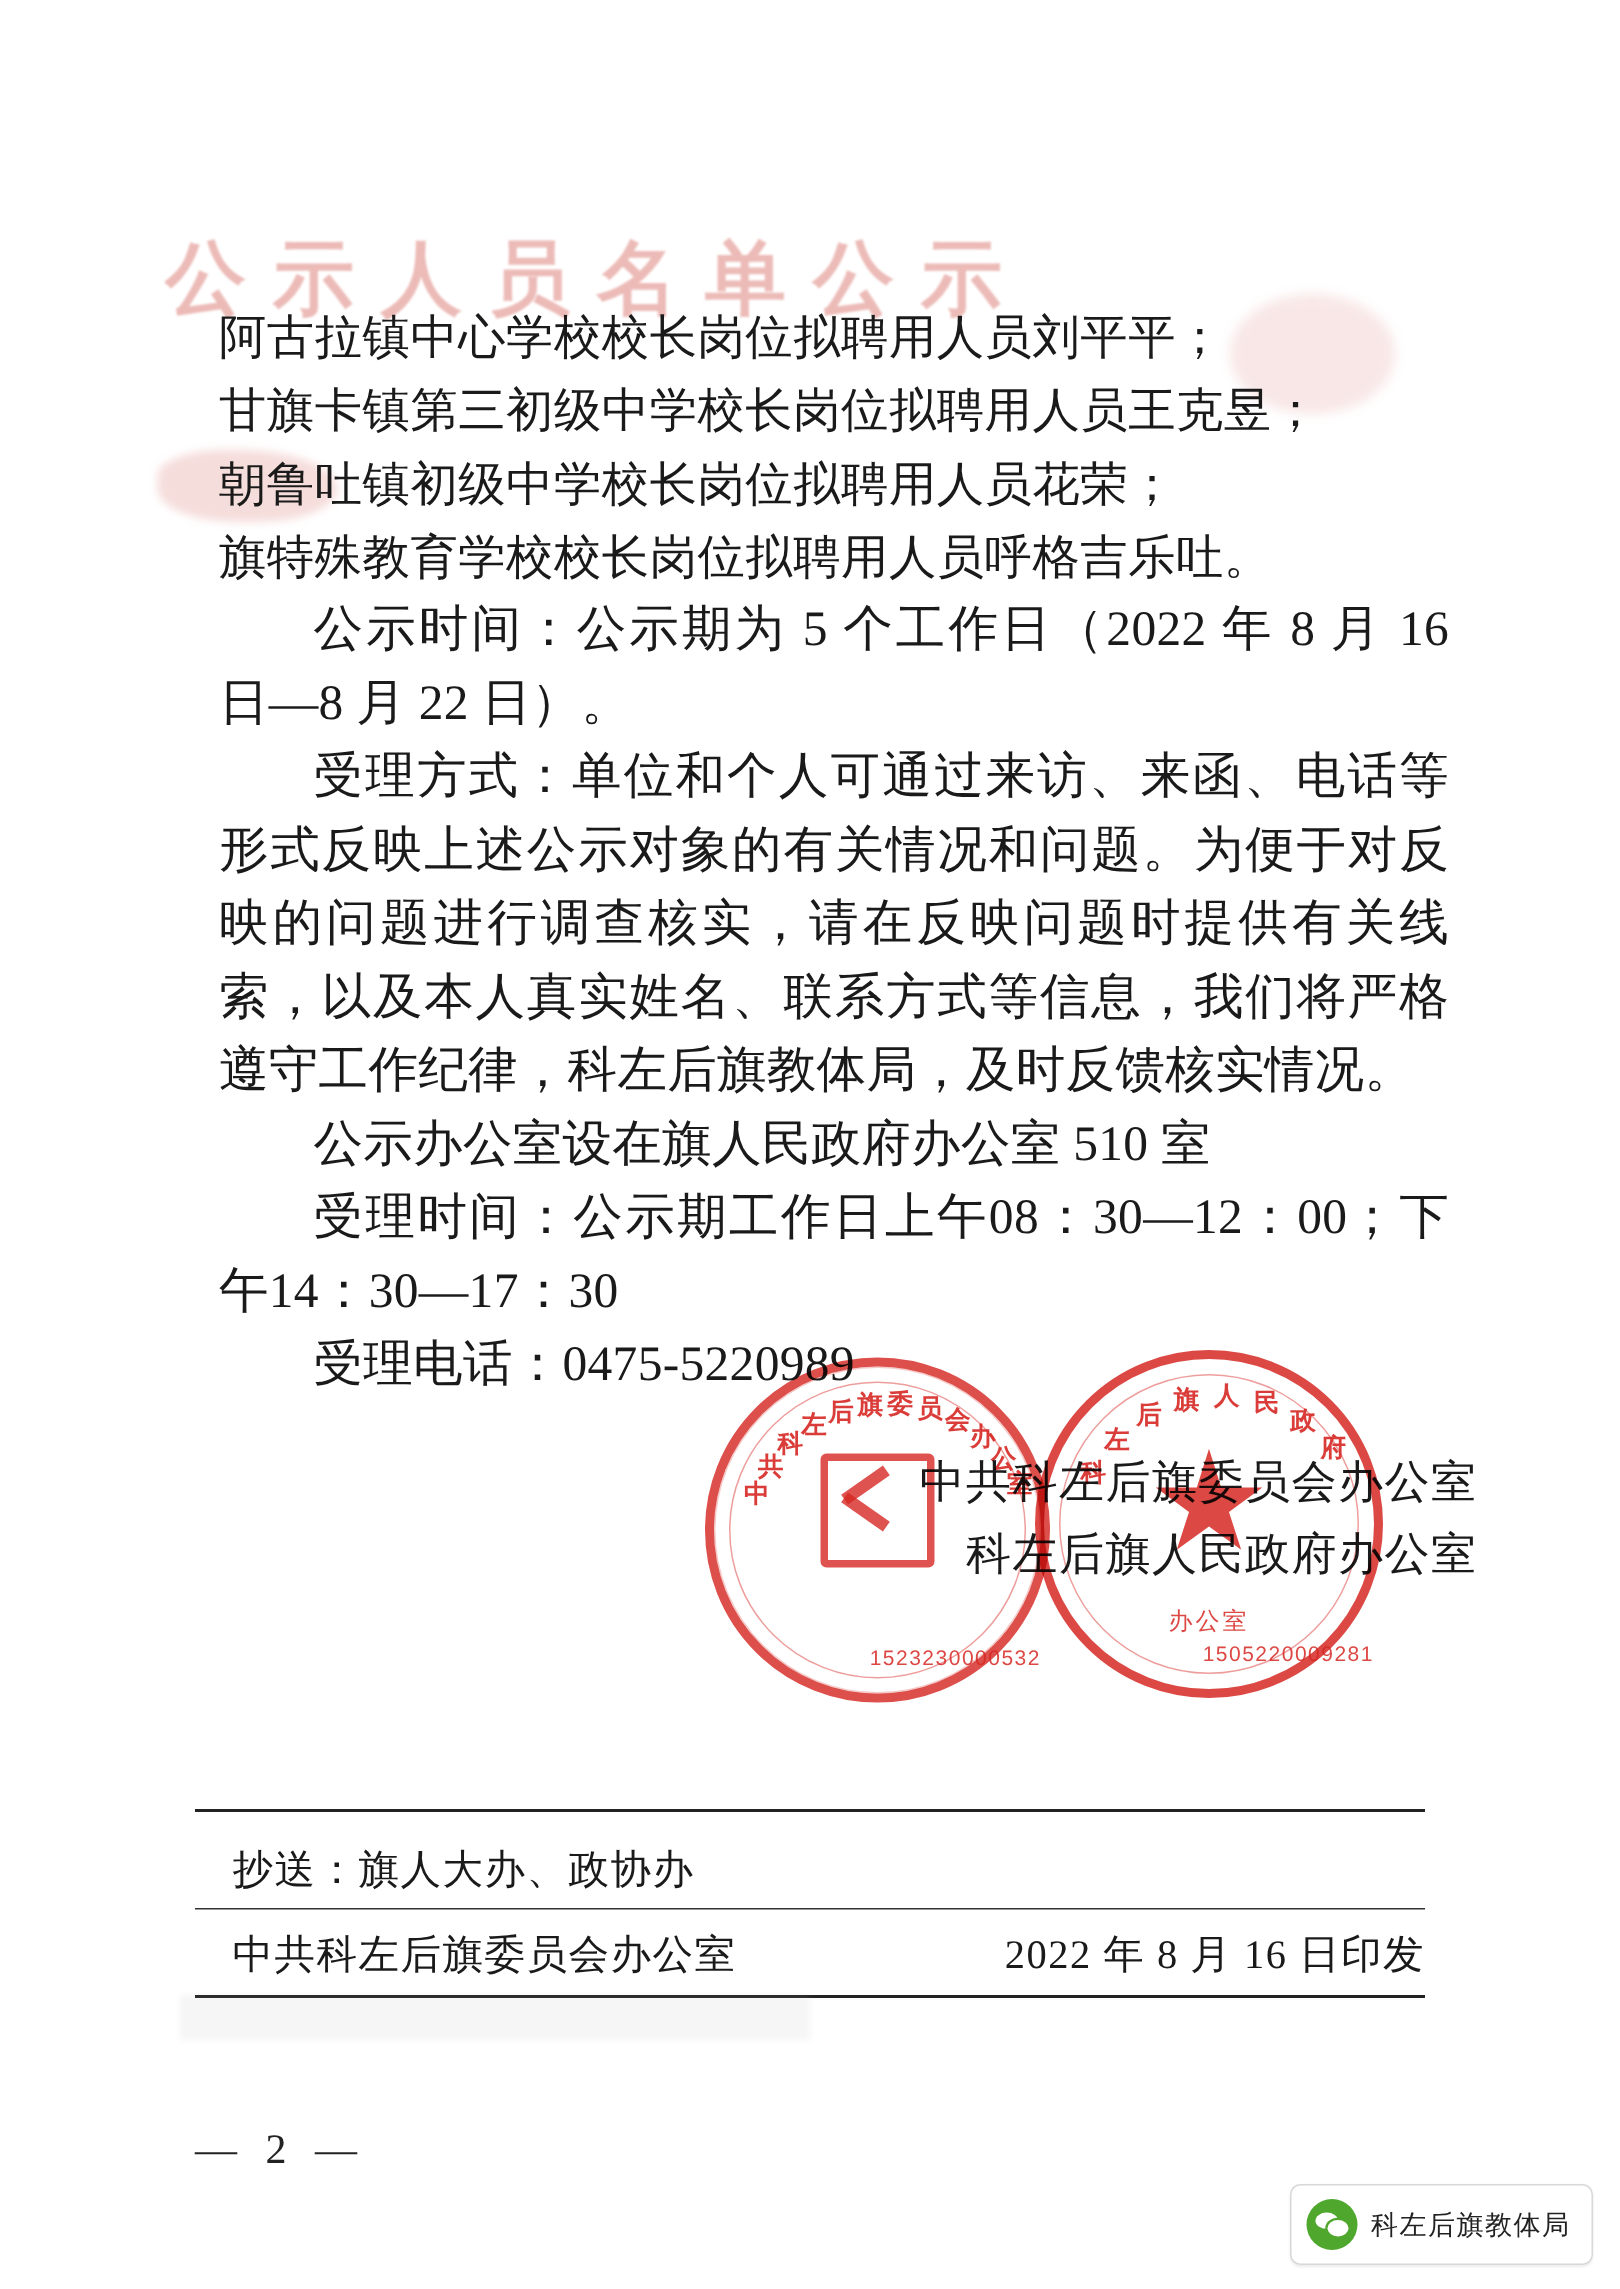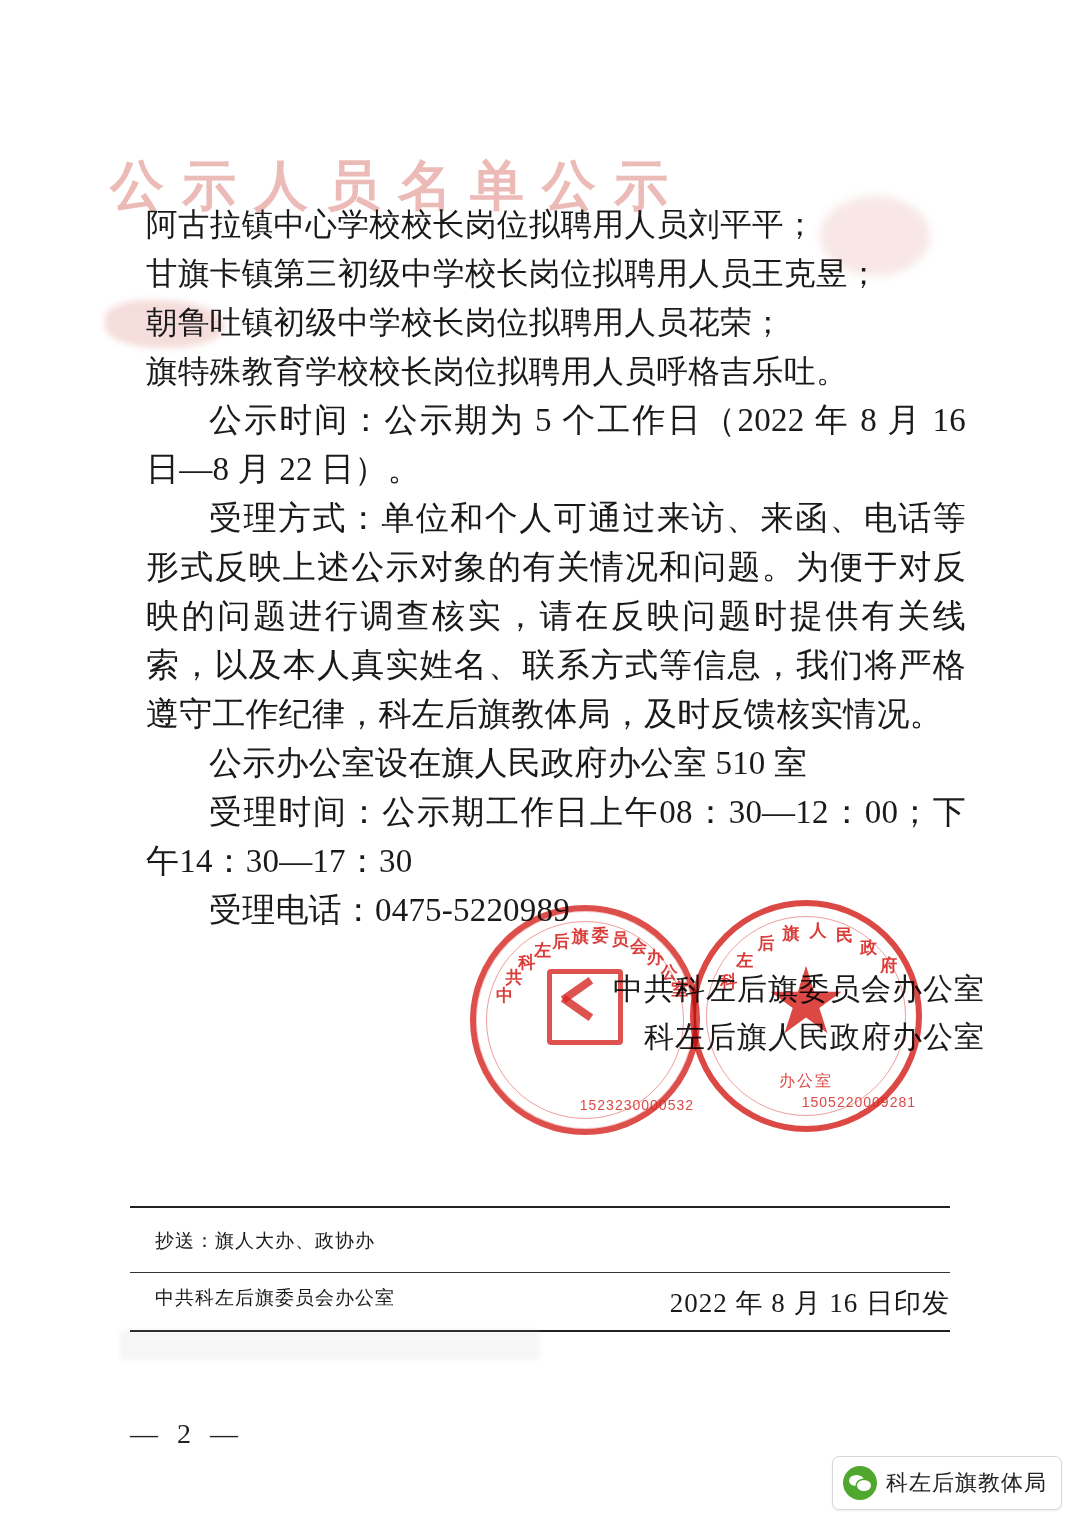--- a/index.html
+++ b/index.html
@@ -205,21 +205,21 @@
     background: #222;
   }
   .rule-thin {
     height: 1px;
     background: #333;
   }
   .footer-row {
     position: absolute;
     left: 155px;
     width: 800px;
-    font-size: 19px;
+    font-size: 27px;
     letter-spacing: 1px;
     white-space: nowrap;
   }
   .footer-right {
     position: absolute;
     right: 130px;
     font-size: 27px;
     letter-spacing: 1px;
     white-space: nowrap;
   }
@@ -267,21 +267,21 @@
     content: "";
     position: absolute;
     left: 14px; top: 14px;
     width: 14px; height: 11px;
     background: #fff;
     border-radius: 50%;
     box-shadow: 0 0 0 1.5px #4fa72e;
   }
   .wechat-text {
     font-family: "Liberation Sans", sans-serif;
-    font-size: 22px;
+    font-size: 18px;
     color: #222;
     letter-spacing: 1px;
     white-space: nowrap;
   }
 
   
   .scan-noise {
     position: absolute;
     left: 120px;
     top: 1330px;

